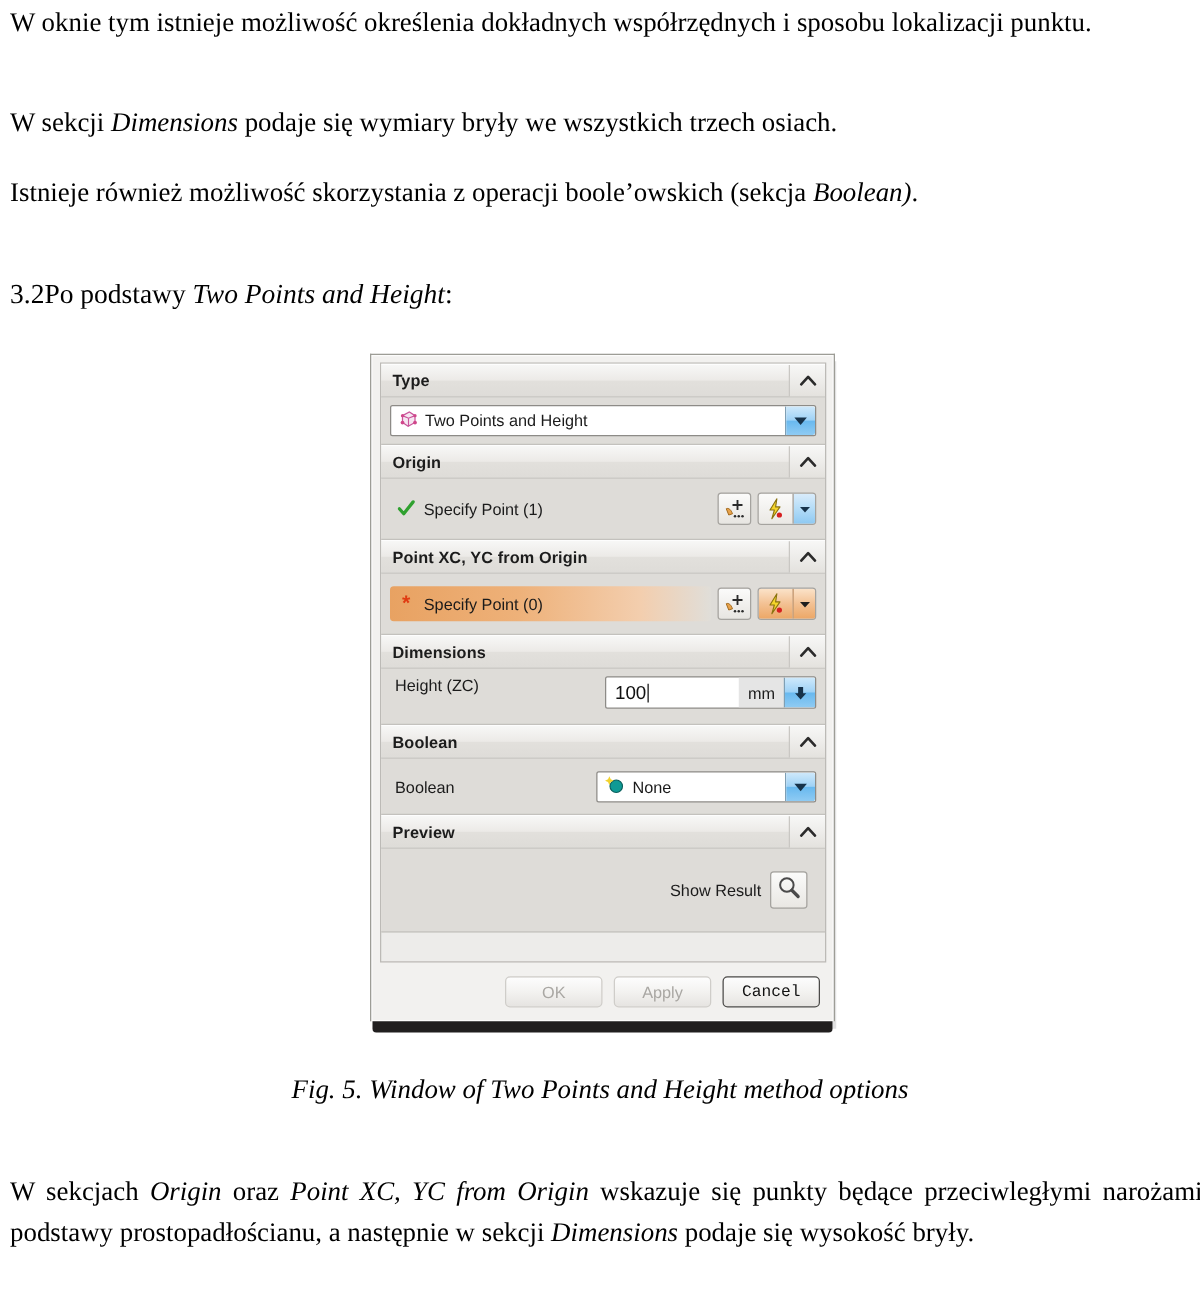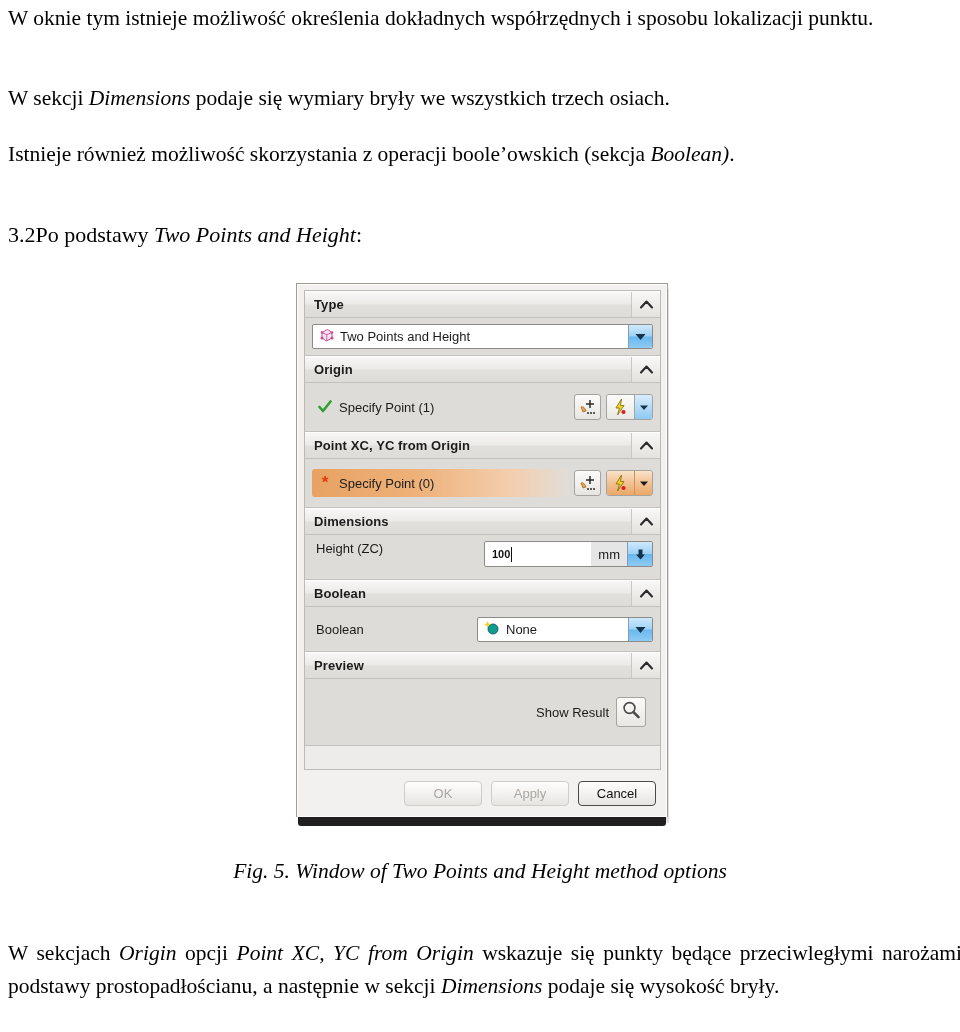--- a/index.html
+++ b/index.html
@@ -285,27 +285,26 @@
     box-sizing: border-box;
     background: #ffffff;
     border: 1px solid #8d8b87;
     border-radius: 2px;
     display: flex;
     align-items: center;
     overflow: hidden;
   }
   .num-field .nf-val {
     font-family: "Liberation Sans", sans-serif;
-    font-size: 11px;
+    font-size: 15px;
     color: #111;
     padding-left: 7px;
     flex: 1;
     display: flex;
     align-items: center;
-    font-weight: bold;
   }
   .caret {
     display: inline-block;
     width: 1px;
     height: 15px;
     background: #111;
     margin-left: 1px;
   }
   .num-field .nf-unit {
     font-family: "Liberation Sans", sans-serif;
@@ -389,20 +388,21 @@
     justify-content: center;
     background: linear-gradient(to bottom, #fdfdfd 0%, #f3f2f0 50%, #e6e4e1 100%);
   }
   .btn.disabled {
     border: 1px solid #cfcdc9;
     color: #a9a7a3;
   }
   .btn.primary {
     border: 1px solid #4b4a48;
     color: #111;
+    font-family: Liberation Mono, monospace;
   }
 </style>
 </head>
 <body>
 
 <div class="doc">
 
   <p class="para p1">W oknie tym istnieje możliwość określenia dokładnych współrzędnych i sposobu lokalizacji punktu.</p>
 
   <p class="para p2"><span>W sekcji </span><span class="it">Dimensions</span><span> podaje się wymiary bryły we wszystkich trzech osiach.</span></p>
@@ -618,15 +618,15 @@
       </div>
 
     </div>
     <div class="nx-shadow-bottom"></div>
   </div>
 
   <div class="caption">
     <div>Fig. 5. Window of Two Points and Height method options</div>
   </div>
 
-  <p class="para p4"><span>W sekcjach </span><span class="it">Origin</span><span> opcji </span><span class="it">Point XC, YC from Origin</span><span> wskazuje się punkty będące przeciwległymi narożami podstawy prostopadłościanu, a następnie w sekcji </span><span class="it">Dimensions</span><span> podaje się wysokość bryły.</span></p>
+  <p class="para p4"><span>W sekcjach </span><span class="it">Origin</span><span> oraz </span><span class="it">Point XC, YC from Origin</span><span> wskazuje się punkty będące przeciwległymi narożami podstawy prostopadłościanu, a następnie w sekcji </span><span class="it">Dimensions</span><span> podaje się wysokość bryły.</span></p>
 
 </div>
 
 </body></html>

